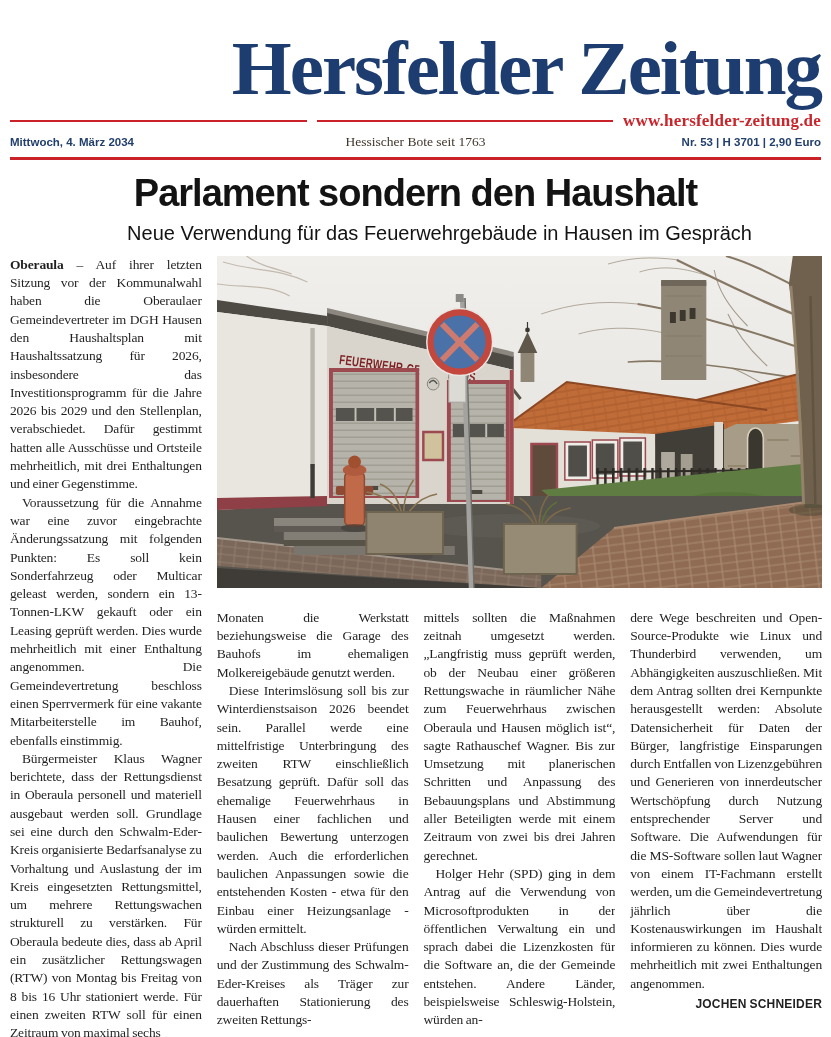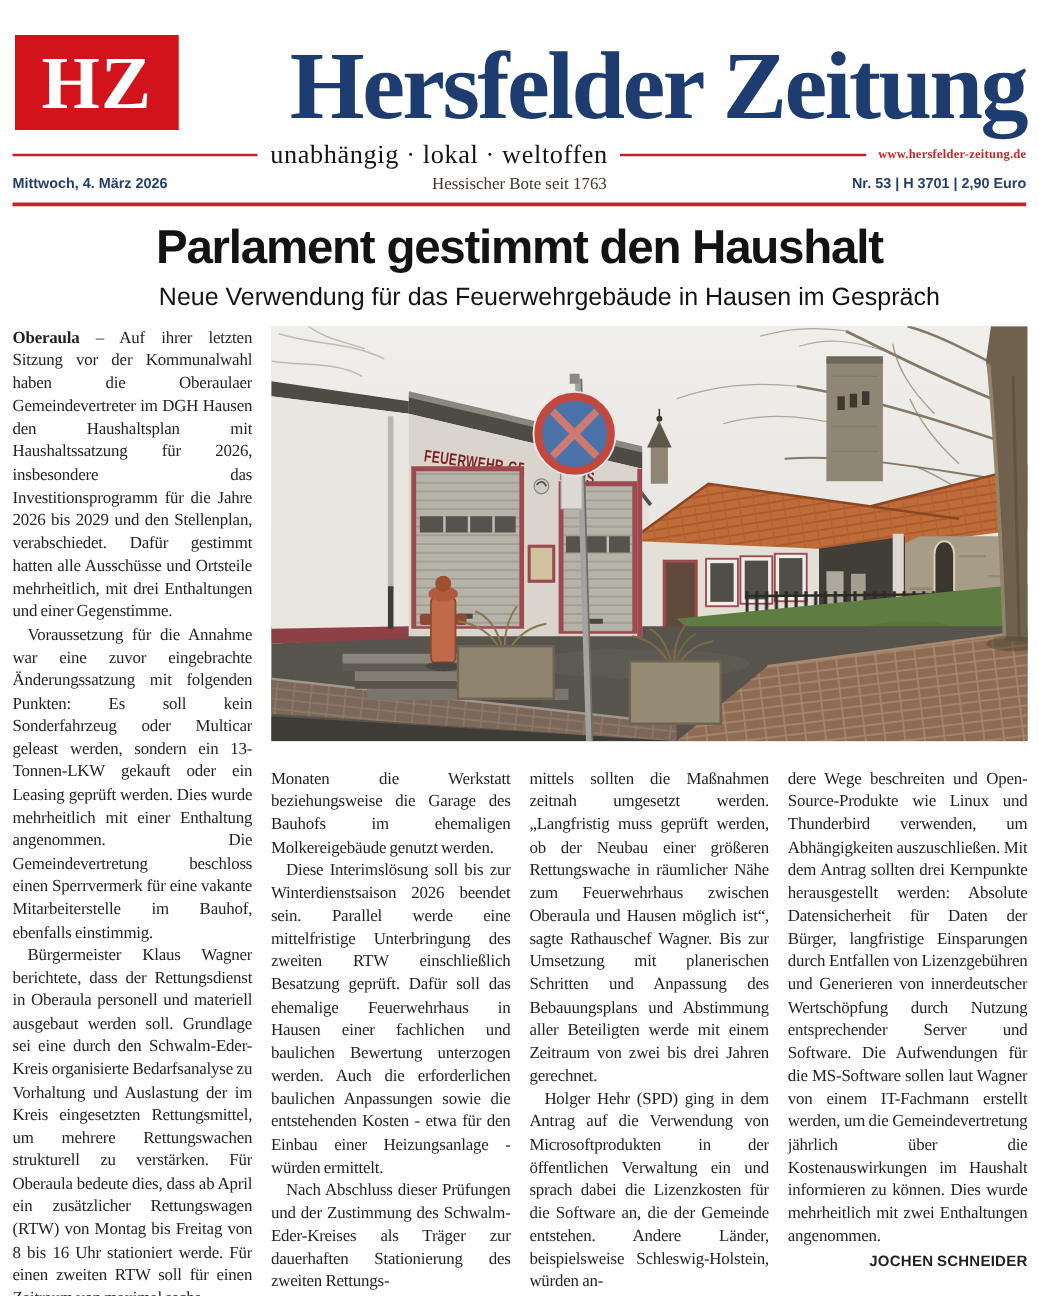--- a/index.html
+++ b/index.html
@@ -7,21 +7,21 @@
         font-family:"Liberation Serif",serif;color:#211f20;}
   
   .mast-top{display:flex;align-items:flex-end;margin:26px 10px 0 12px;height:78px;}
   .logo-box{width:131px;height:76px;background:#d2131c;display:flex;align-items:center;justify-content:center;flex:0 0 auto;}
   .logo-box span{color:#fff;font-family:"Liberation Serif",serif;font-weight:700;font-size:60px;letter-spacing:1px;line-height:1;}
   .mast-title{flex:1;text-align:right;color:#1d3c6f;font-family:"Liberation Serif",serif;
               font-size:77px;font-weight:700;line-height:0.92;letter-spacing:-2px;white-space:nowrap;padding-left:28px;}
   .tag-row{display:flex;align-items:center;margin:7px 10px 0 10px;gap:10px;}
   .tag-line{flex:1;height:2px;background:#cb2229;}
   .tagline{font-size:21px;color:#161412;letter-spacing:0.5px;}
-  .website{color:#c9252b;font-weight:700;font-size:10px;font-family:"Liberation Serif",serif;letter-spacing:0.2px;}
+  .website{color:#c9252b;font-weight:700;font-size:17px;font-family:"Liberation Serif",serif;letter-spacing:0.2px;}
   .meta-row{position:relative;margin:3px 10px 0 10px;height:16px;font-family:"Liberation Sans",sans-serif;}
   .meta-date{position:absolute;left:0;top:2px;color:#23406d;font-weight:700;font-size:11.5px;}
   .meta-motto{position:absolute;left:50%;transform:translateX(-50%);top:0;color:#40362c;
               font-family:"Liberation Serif",serif;font-size:13.5px;}
   .meta-issue{position:absolute;right:0;top:2px;color:#23406d;font-weight:700;font-size:11.5px;}
   .mast-rule{height:3px;background:#cb2229;margin:7px 10px 0 10px;}
   
   h1.headline{margin:13px 0 0 0;text-align:center;font-family:"Liberation Sans",sans-serif;
      font-weight:700;font-size:38px;letter-spacing:-1px;color:#131313;line-height:1.1;}
   h2.subheadline{margin:7px 0 0 0;text-align:center;font-family:"Liberation Sans",sans-serif;
@@ -47,42 +47,38 @@
   .caption{font-size:14.5px;color:#111;}
   .caption b{font-weight:700;}
   .credit{font-size:10.5px;font-weight:700;color:#222;letter-spacing:0.2px;white-space:nowrap;}
 </style>
 </head>
 <body>
 
 <div class="page">
 
   <div class="mast-top">
-    <div class="logo-box">
-      <span>HZ</span>
-    </div>
     <div class="mast-title">Hersfelder Zeitung</div>
   </div>
 
   <div class="tag-row">
     <div class="tag-line"></div>
-    <div class="tagline">unabhängig · lokal · weltoffen</div>
     <div class="tag-line"></div>
     <div class="website">www.hersfelder-zeitung.de</div>
   </div>
 
   <div class="meta-row">
-    <div class="meta-date">Mittwoch, 4. März 2026</div>
+    <div class="meta-date">Mittwoch, 4. März 2034</div>
     <div class="meta-motto">Hessischer Bote seit 1763</div>
     <div class="meta-issue">Nr. 53 | H 3701 | 2,90 Euro</div>
   </div>
 
   <div class="mast-rule"></div>
 
-  <h1 class="headline">Parlament gestimmt den Haushalt</h1>
+  <h1 class="headline">Parlament sondern den Haushalt</h1>
   <h2 class="subheadline">Neue Verwendung für das Feuerwehrgebäude in Hausen im Gespräch</h2>
 
   <div class="content">
 
     <div class="col col-1">
       <p><strong class="dateline">Oberaula</strong> <span>– Auf ihrer letzten Sitzung vor der Kommunalwahl haben die Oberaulaer Gemeindevertreter im DGH Hausen den Haushaltsplan mit Haushaltssatzung für 2026, insbesondere das Investitionsprogramm für die Jahre 2026 bis 2029 und den Stellenplan, verabschiedet. Dafür gestimmt hatten alle Ausschüsse und Ortsteile mehrheitlich, mit drei Enthaltungen und einer Gegenstimme.</span></p>
       <p class="indent">Voraussetzung für die Annahme war eine zuvor eingebrachte Änderungssatzung mit folgenden Punkten: Es soll kein Sonderfahrzeug oder Multicar geleast werden, sondern ein 13-Tonnen-LKW gekauft oder ein Leasing geprüft werden. Dies wurde mehrheitlich mit einer Enthaltung angenommen. Die Gemeindevertretung beschloss einen Sperrvermerk für eine vakante Mitarbeiterstelle im Bauhof, ebenfalls einstimmig.</p>
       <p class="indent">Bürgermeister Klaus Wagner berichtete, dass der Rettungsdienst in Oberaula personell und materiell ausgebaut werden soll. Grundlage sei eine durch den Schwalm-Eder-Kreis organisierte Bedarfsanalyse zu Vorhaltung und Auslastung der im Kreis eingesetzten Rettungsmittel, um mehrere Rettungswachen strukturell zu verstärken. Für Oberaula bedeute dies, dass ab April ein zusätzlicher Rettungswagen (RTW) von Montag bis Freitag von 8 bis 16 Uhr stationiert werde. Für einen zweiten RTW soll für einen Zeitraum von maximal sechs</p>
     </div>
 

